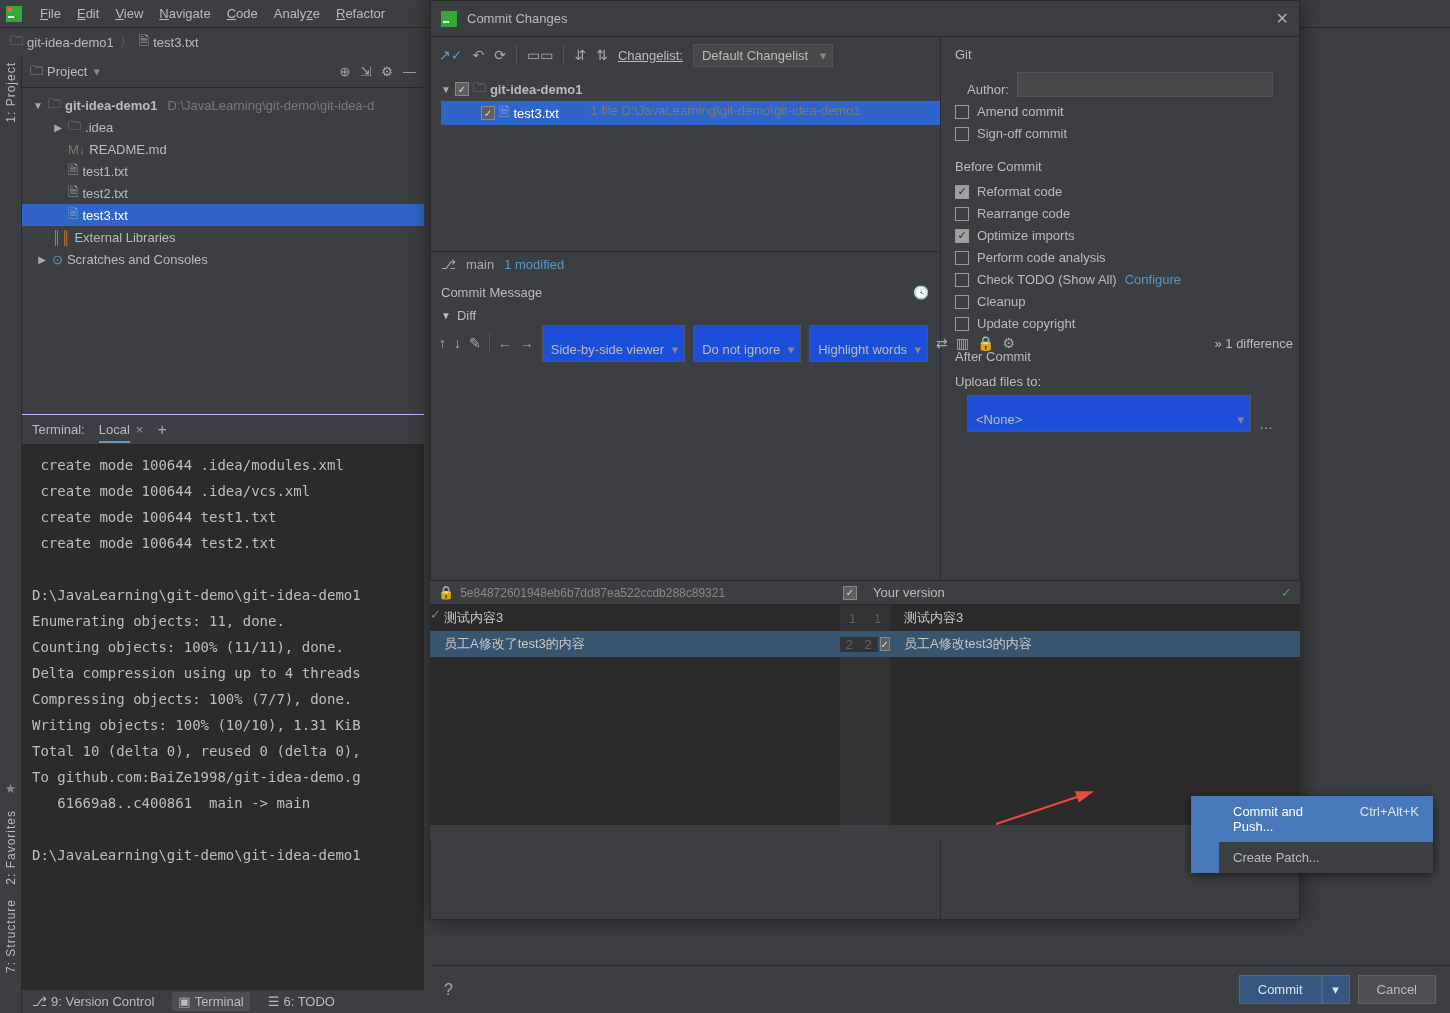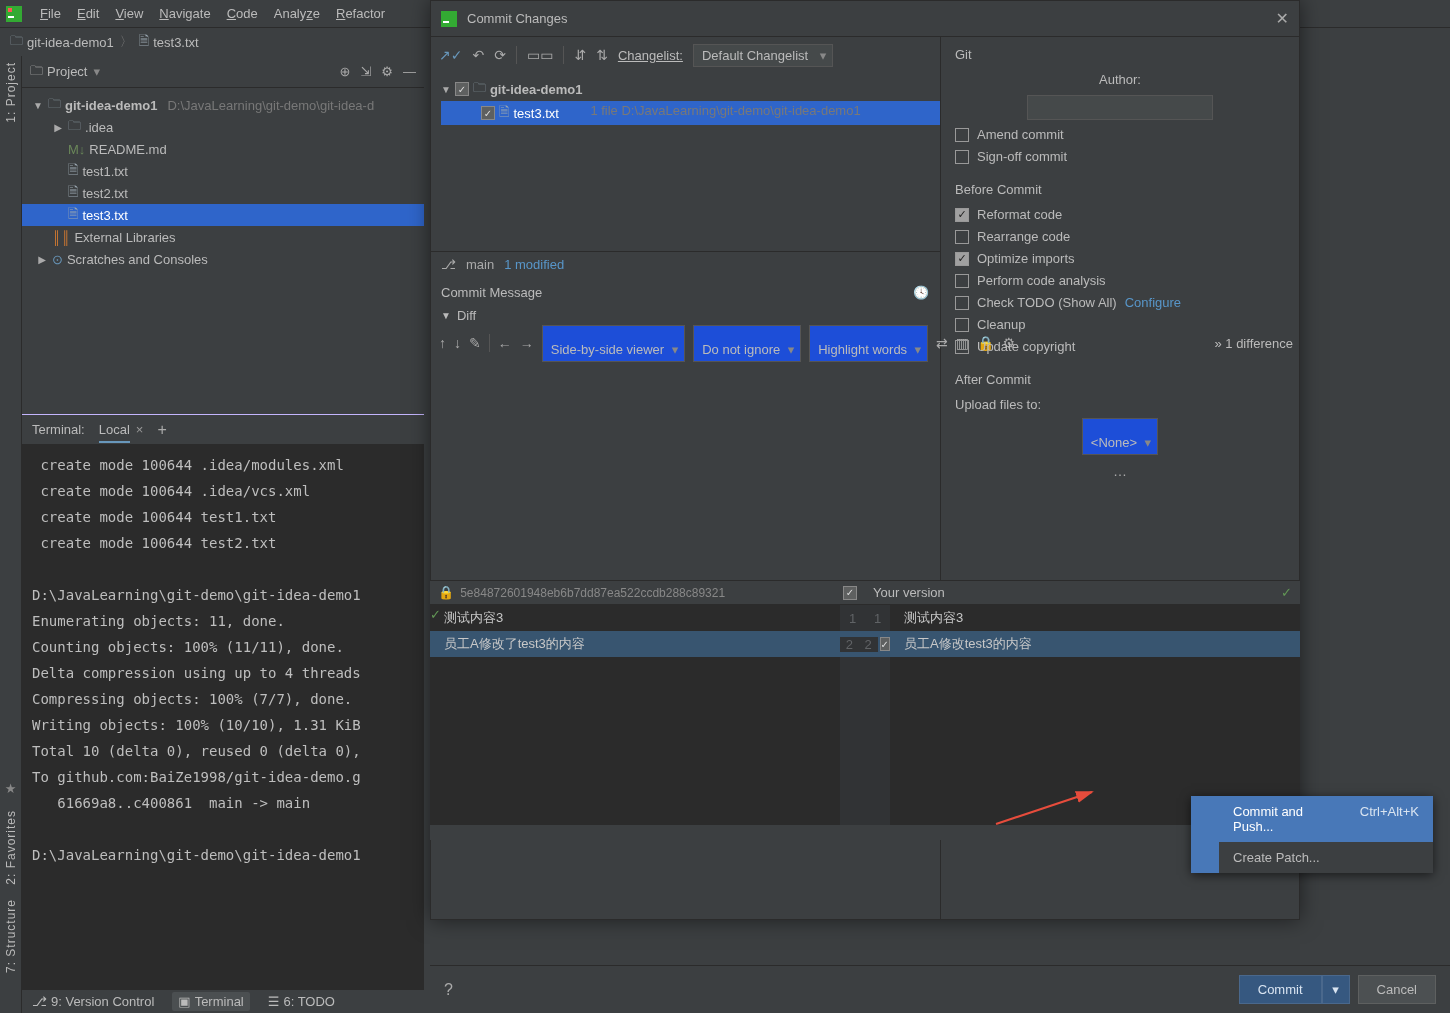--- a/index.html
+++ b/index.html
@@ -57,21 +57,21 @@
 .commit-msg-head { display:flex; align-items:center; padding:8px 10px 4px; }
 .commit-msg-head .hist { margin-left:auto; color:#aaa; }
 .commit-msg { background:#2b2b2b; margin:0 6px 8px 6px; height:170px; padding:8px; font-family:Consolas,monospace; font-size:15px; color:#c8c8c8; border:none; resize:none; outline:none; }
 .diff-head { display:flex; align-items:center; padding:4px 10px; color:#bbb; gap:6px; }
 .diff-tools { display:flex; align-items:center; height:32px; padding:0 8px; gap:8px; }
 .dd-btn { background:#1d4ed8; border:1px solid #555; padding:16px 20px 4px 8px; color:#bbb; position:relative; font-size:13px; }
 .dd-btn::after { content:"▾"; position:absolute; right:6px; color:#888; }
 .diff-info { margin-left:auto; color:#bbb; }
 .dlg-right { flex:1; padding:10px 14px; overflow:hidden; }
 .sect-title { color:#bbb; margin-bottom:10px; }
-.field-row { display:flex; align-items:center; margin:6px 0; gap:8px;flex-direction:column; }
+.field-row { display:flex; align-items:flex-end; margin:6px 12px; gap:8px; }
 .field-row input[type=text] { background:#45494a; border:1px solid #555; padding:4px; color:#bbb; flex:1; }
 .chk-row { display:flex; align-items:center; gap:8px; margin:7px 0; color:#bbb; }
 .chk { width:14px; height:14px; border:1px solid #999; display:inline-flex; align-items:center; justify-content:center; font-size:11px; }
 .chk.checked { background:#a0a0a0; color:#222; }
 .chk.checked::before { content:"✓"; }
 .link { color:#5896c9; }
 .dlg-diff { position:absolute; left:430px; top:580px; width:870px; height:260px; background:#3c3f41; border-top:1px solid #2b2b2b; }
 .diff-cols { display:flex; height:220px; }
 .diff-col { flex:1; background:#2b2b2b; position:relative; font-family:Consolas,monospace; font-size:15px; }
 .diff-gutter { width:50px; background:#313335; }

